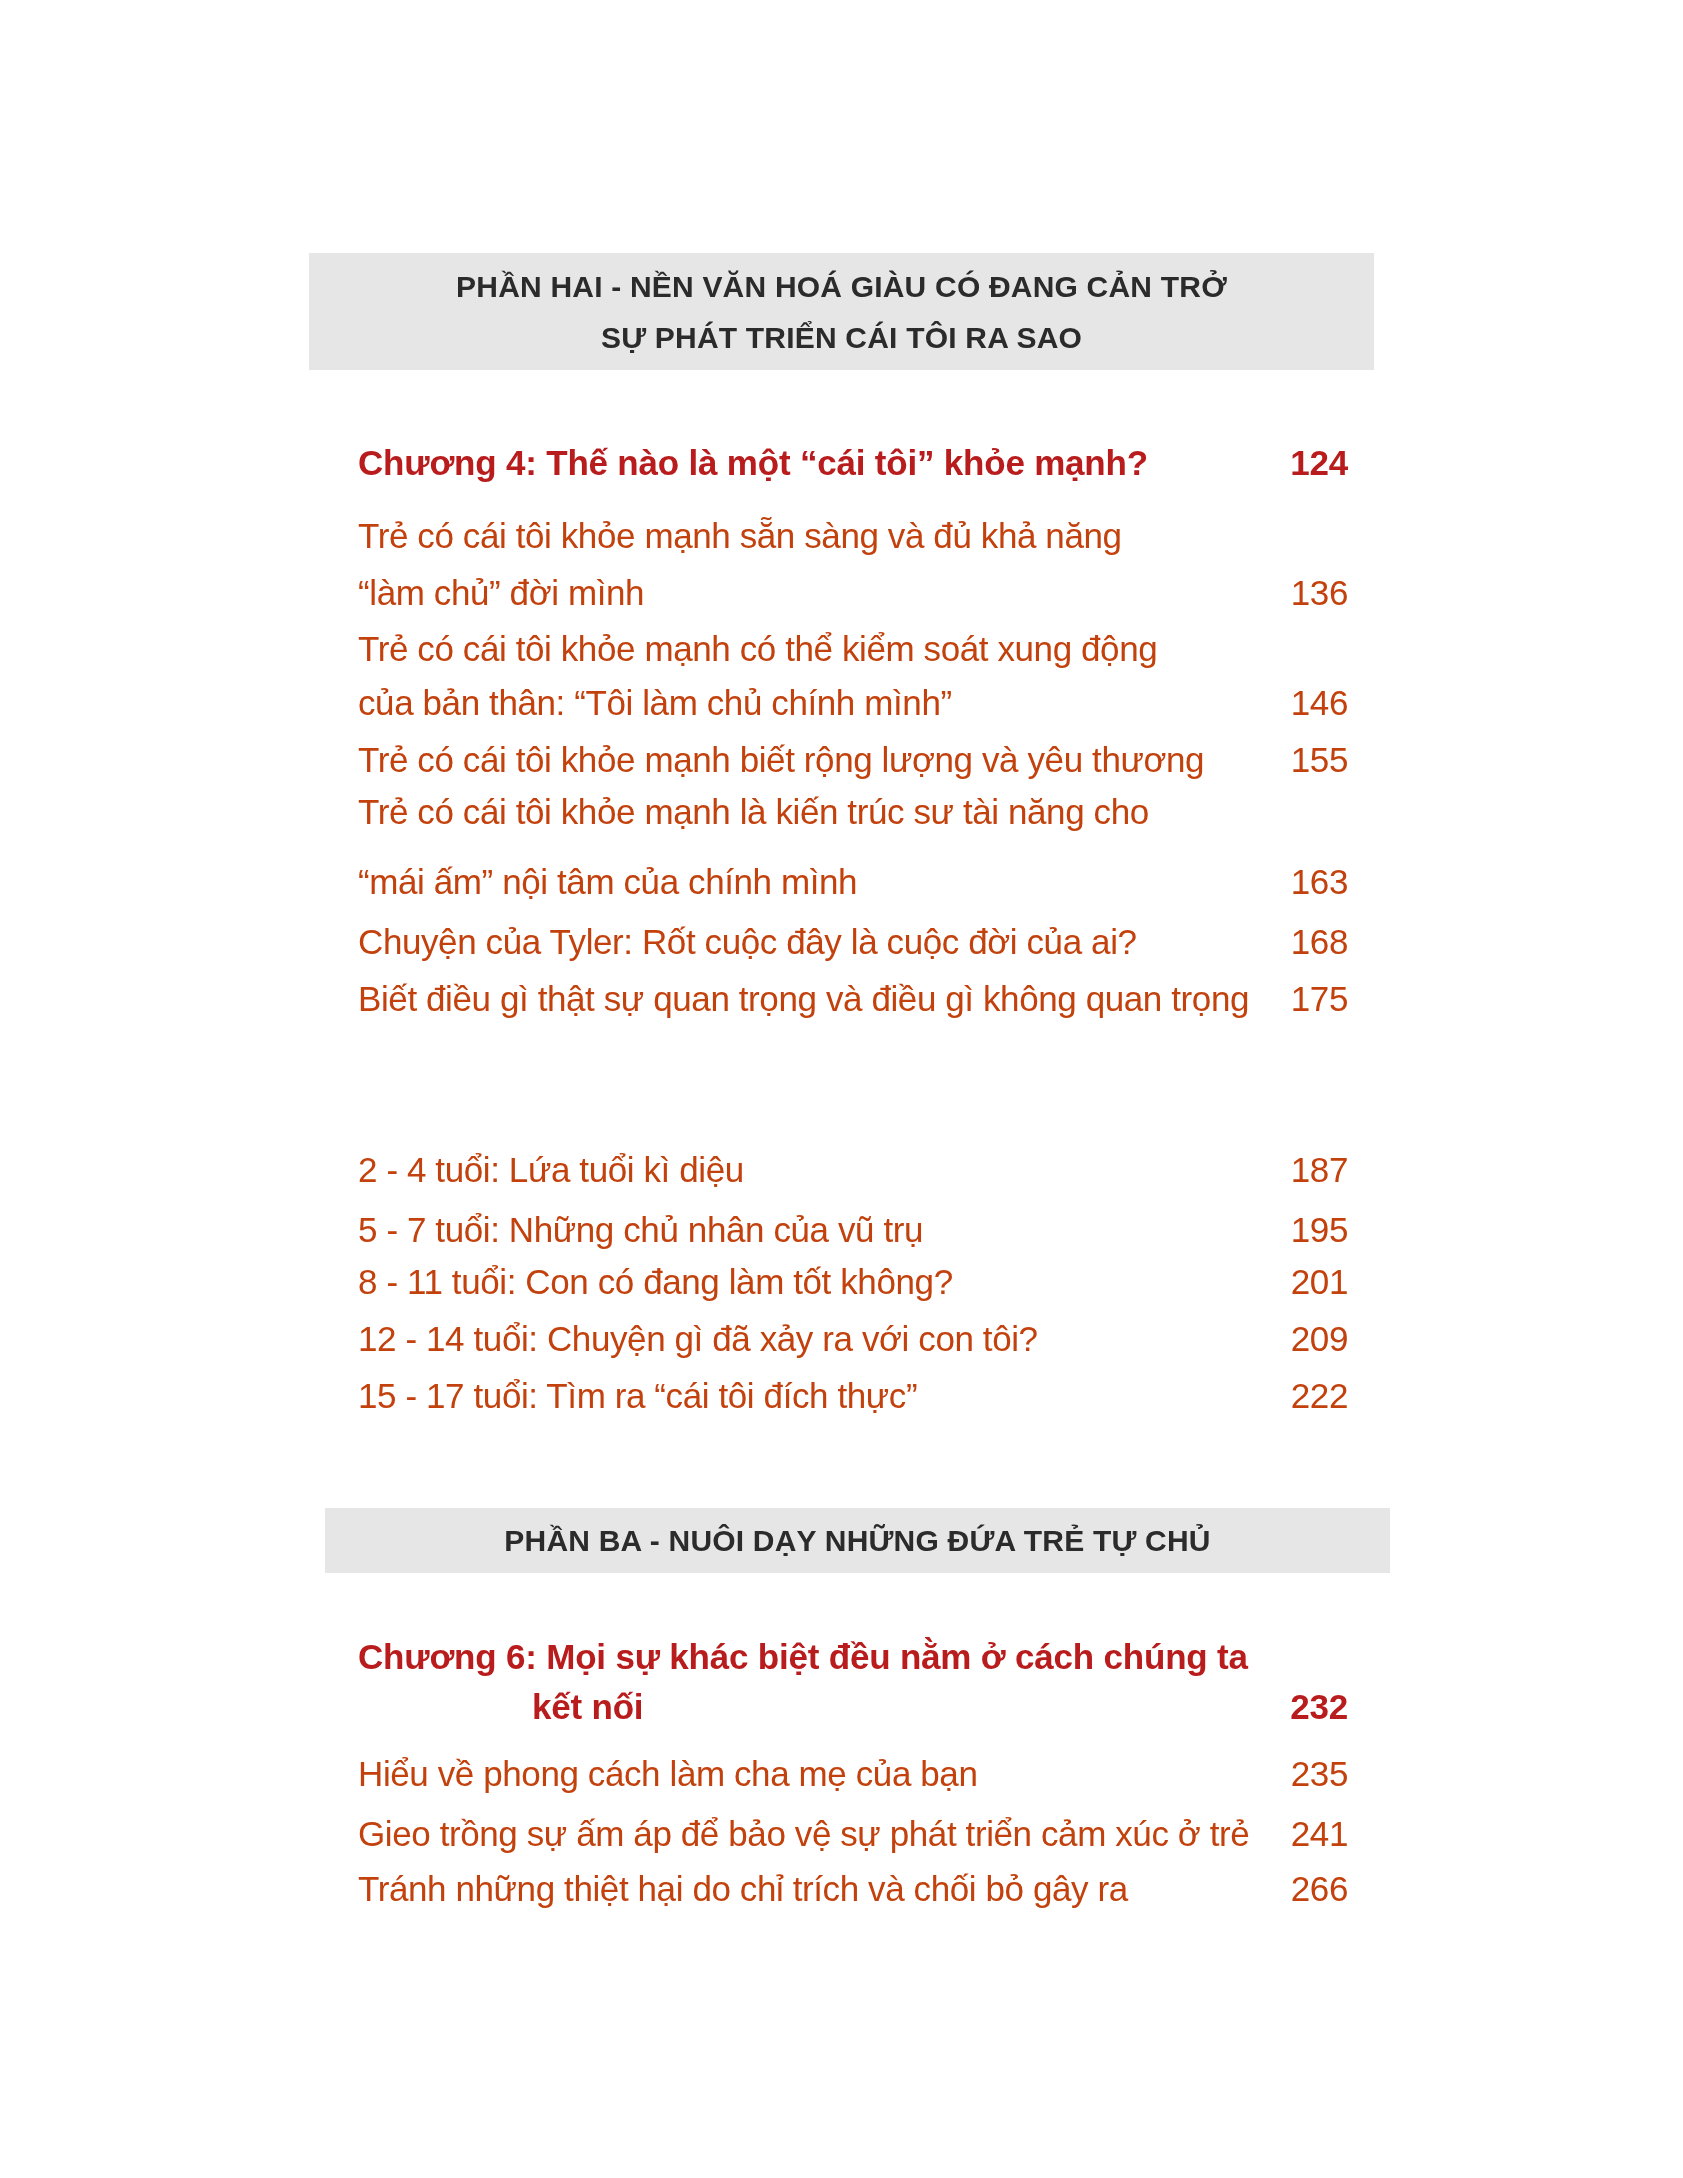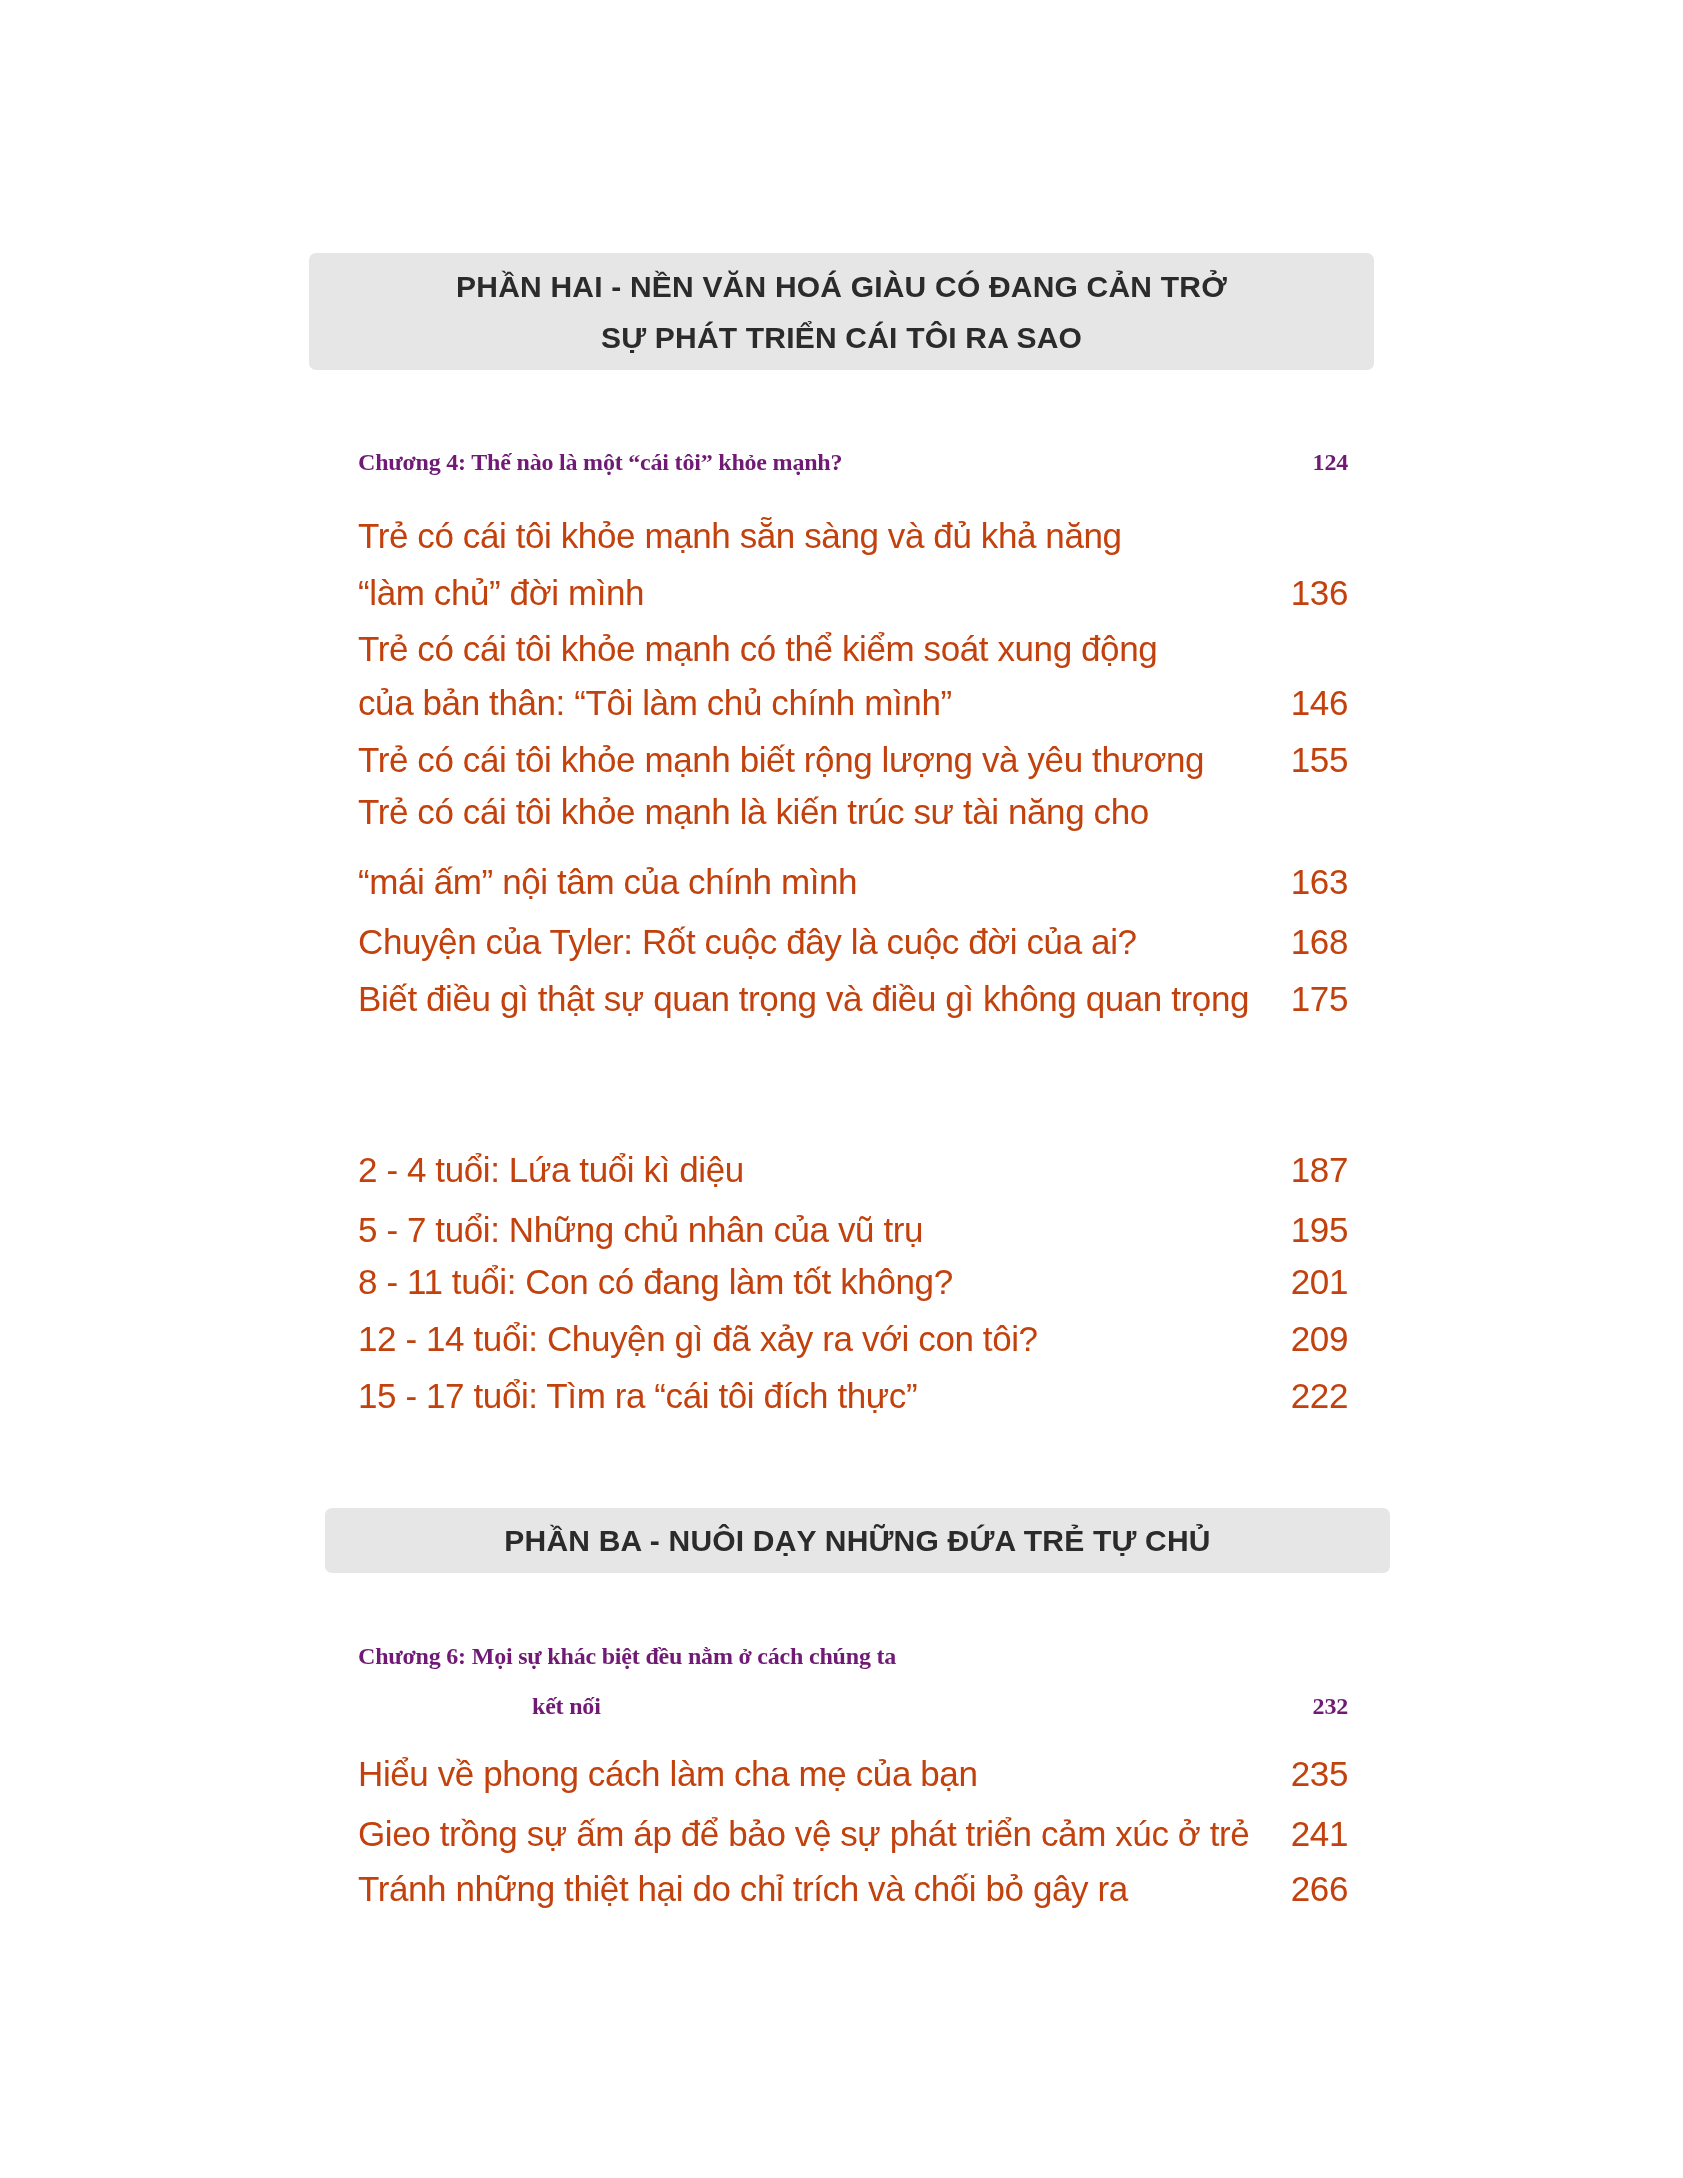--- a/index.html
+++ b/index.html
@@ -15,21 +15,20 @@
     left:309px;width:1065px;
     background:#e6e6e6;
     display:flex;flex-direction:column;
     align-items:center;justify-content:center;
     text-align:center;
     font-weight:bold;
     font-size:30px;
     line-height:51px;
     color:#2b2b2b;
     letter-spacing:0.2px;
-    border-radius:7px;
   }
   #banner-part2{top:253px;height:117px;}
   #banner-part3{top:1508px;height:65px;margin-left:16px;}
   .toc{
     position:absolute;
     left:358px;top:0;width:990px;height:2178px;
   }
   .row{
     position:absolute;
     left:0;width:990px;height:57px;
@@ -48,24 +47,23 @@
     text-align:left;
   }
   .row .p{
     flex:0 0 auto;
     margin-left:24px;
     text-align:right;
     min-width:69px;
   }
   .row.chapter{
     font-weight:bold;
-    color:#701a75;
-    font-size:24px;
+    color:#b91c1c;
+    font-size:35px;
     letter-spacing:-0.2px;
-    font-family:Liberation Serif, serif;
   }
   .row.indent .t{padding-left:174px;}
 </style>
 </head>
 <body>
 
 <div id="page">
 
   <div class="section-banner" id="banner-part2">
     <div>PHẦN HAI - NỀN VĂN HOÁ GIÀU CÓ ĐANG CẢN TRỞ</div>

